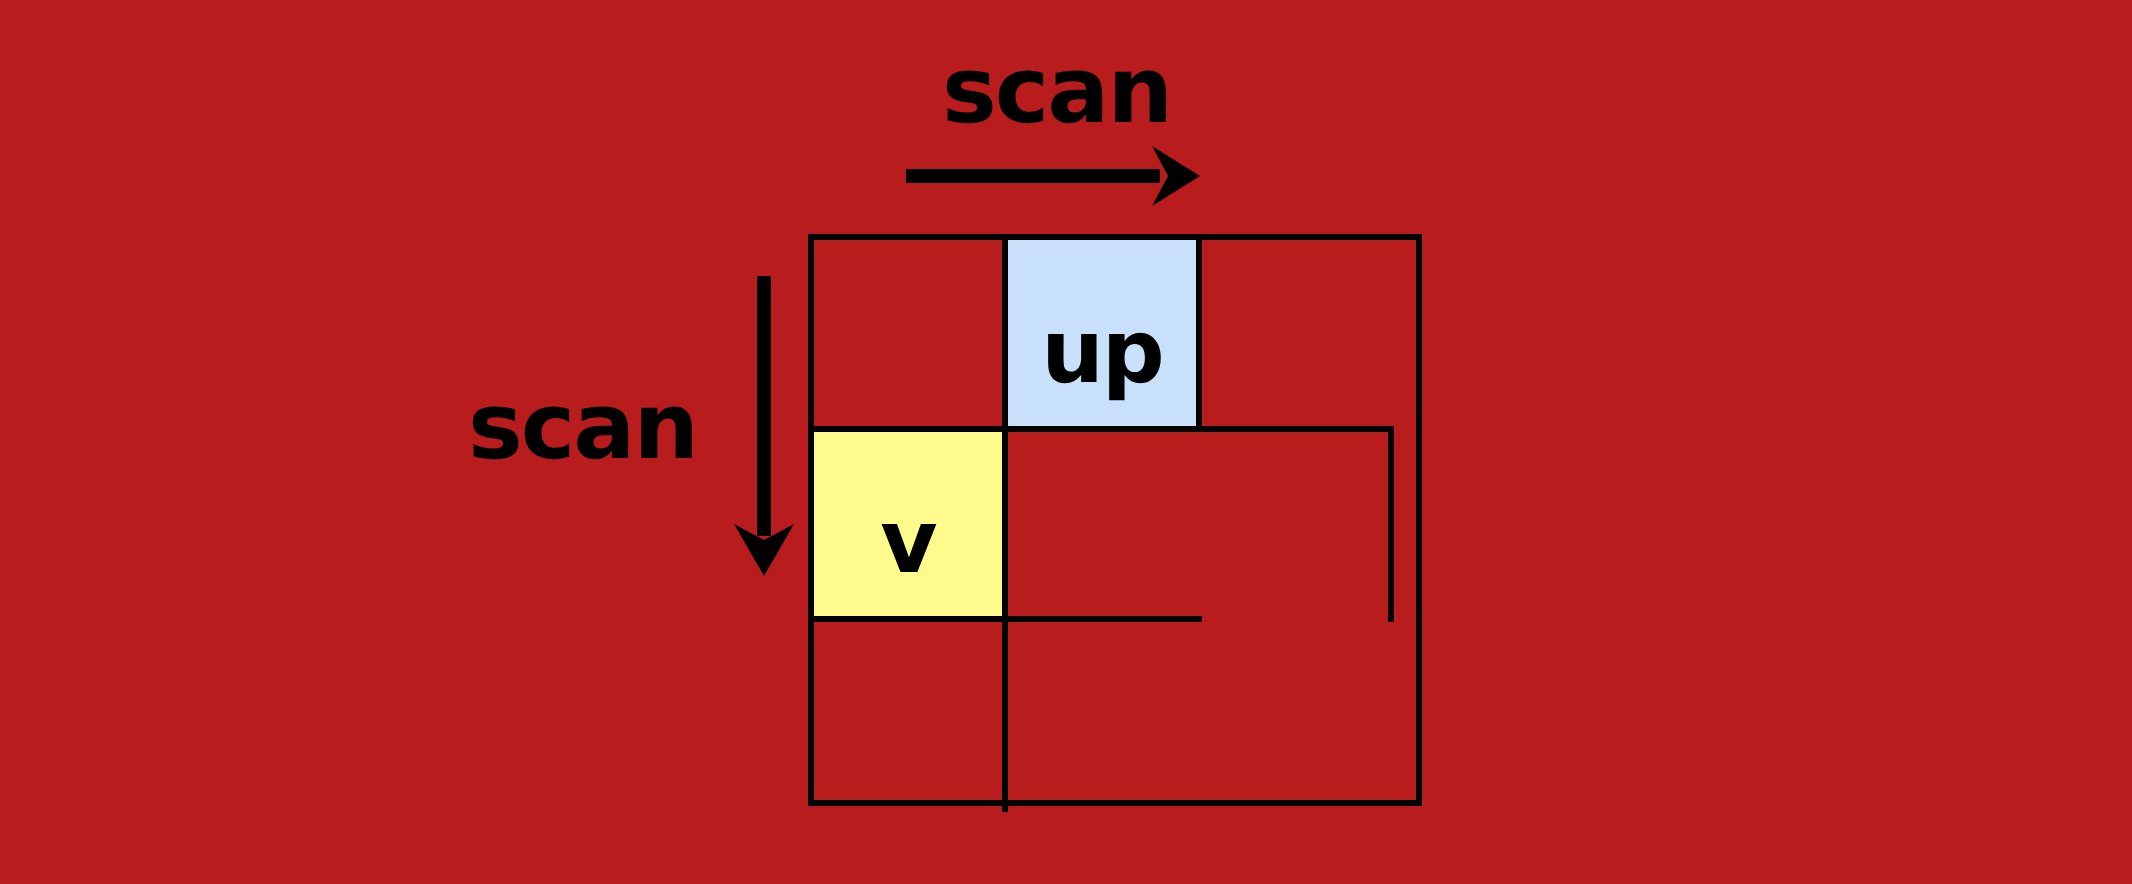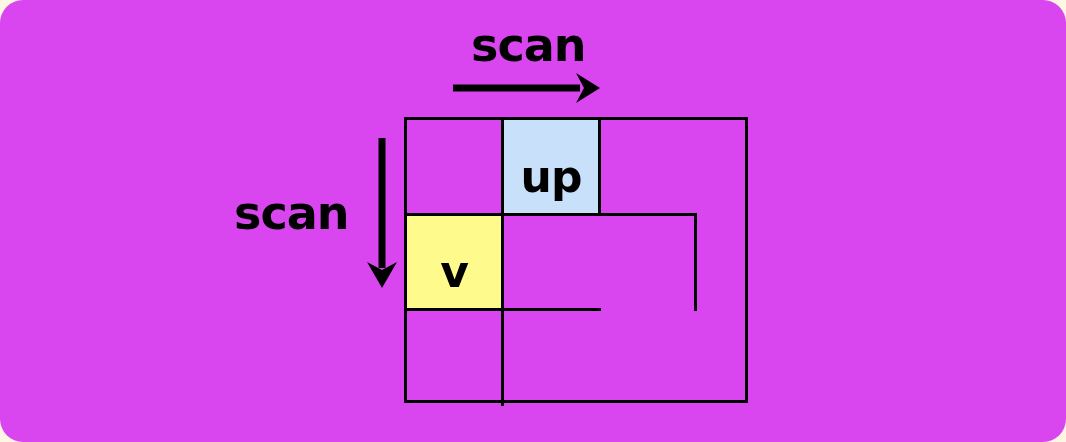--- a/index.html
+++ b/index.html
@@ -10,30 +10,29 @@
     width: 1066px;
     height: 442px;
     background: #FDF6E3;
     font-family: "DejaVu Sans", sans-serif;
     overflow: hidden;
   }
   #stage {
     position: relative;
     width: 1066px;
     height: 442px;
-    background: #d946ef;
-    border-radius: 23px;
+    background: #b91c1c;
   }
 
   
   #grid {
     position: absolute;
     left: 404px;
     top: 117px;
-    width: 344px;
+    width: 307px;
     height: 286px;
     display: grid;
     grid-template-columns: 97px 97px 96px;
     grid-template-rows: 96px 95px 95px;
     box-sizing: border-box;
     border: 3px solid #000000;
   }
   .cell {
     box-sizing: border-box;
     position: relative;

